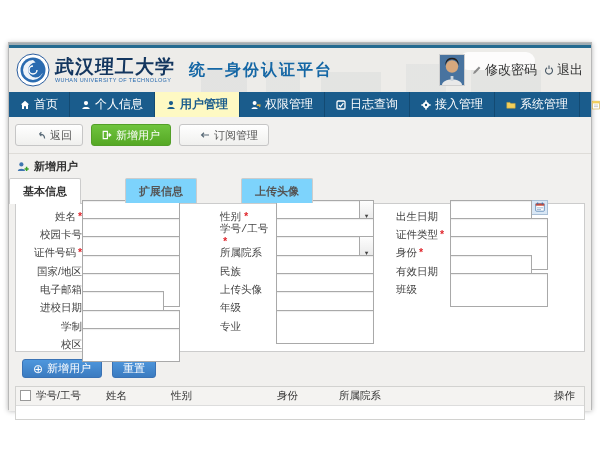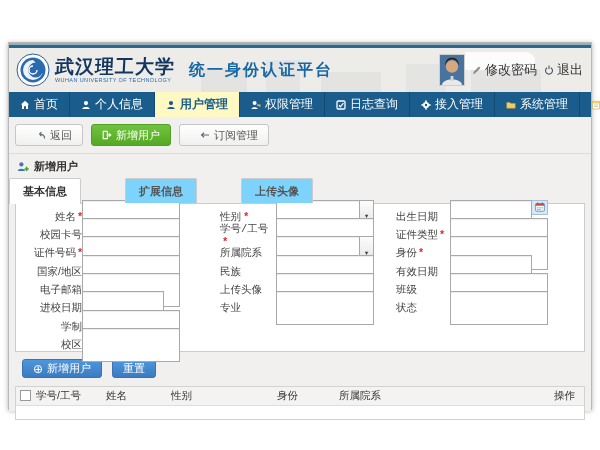--- a/index.html
+++ b/index.html
@@ -352,20 +352,26 @@
               <div class="inp"></div>
             </div>
           </div>
           <div class="frow">
             <span class="flabel">上传头像</span>
             <div class="fbox">
               <div class="inp">438800</div>
             </div>
           </div>
           <div class="frow">
+            <span class="flabel">年级</span>
+            <div class="fbox">
+              <div class="inp"></div>
+            </div>
+          </div>
+          <div class="frow">
             <span class="flabel">专业</span>
             <div class="fbox">
               <div class="inp"></div>
             </div>
           </div>
         </div>
         <div class="fcol fcol2">
           <div class="frow">
             <span class="flabel">出生日期</span>
             <div class="fbox">
@@ -415,26 +421,20 @@
                 </svg>
               </span>
             </div>
           </div>
           <div class="frow">
             <span class="flabel">班级</span>
             <div class="fbox">
               <div class="inp"></div>
             </div>
           </div>
-          <div class="frow">
-            <span class="flabel">状态</span>
-            <div class="fbox">
-              <div class="inp"></div>
-            </div>
-          </div>
         </div>
       </div>
 
     <div class="actions">
       <span class="btn-blue">
         <span class="plus">⊕</span>
         <span>新增用户</span>
       </span>
       <span class="btn-blue">
         <span>重置</span>

